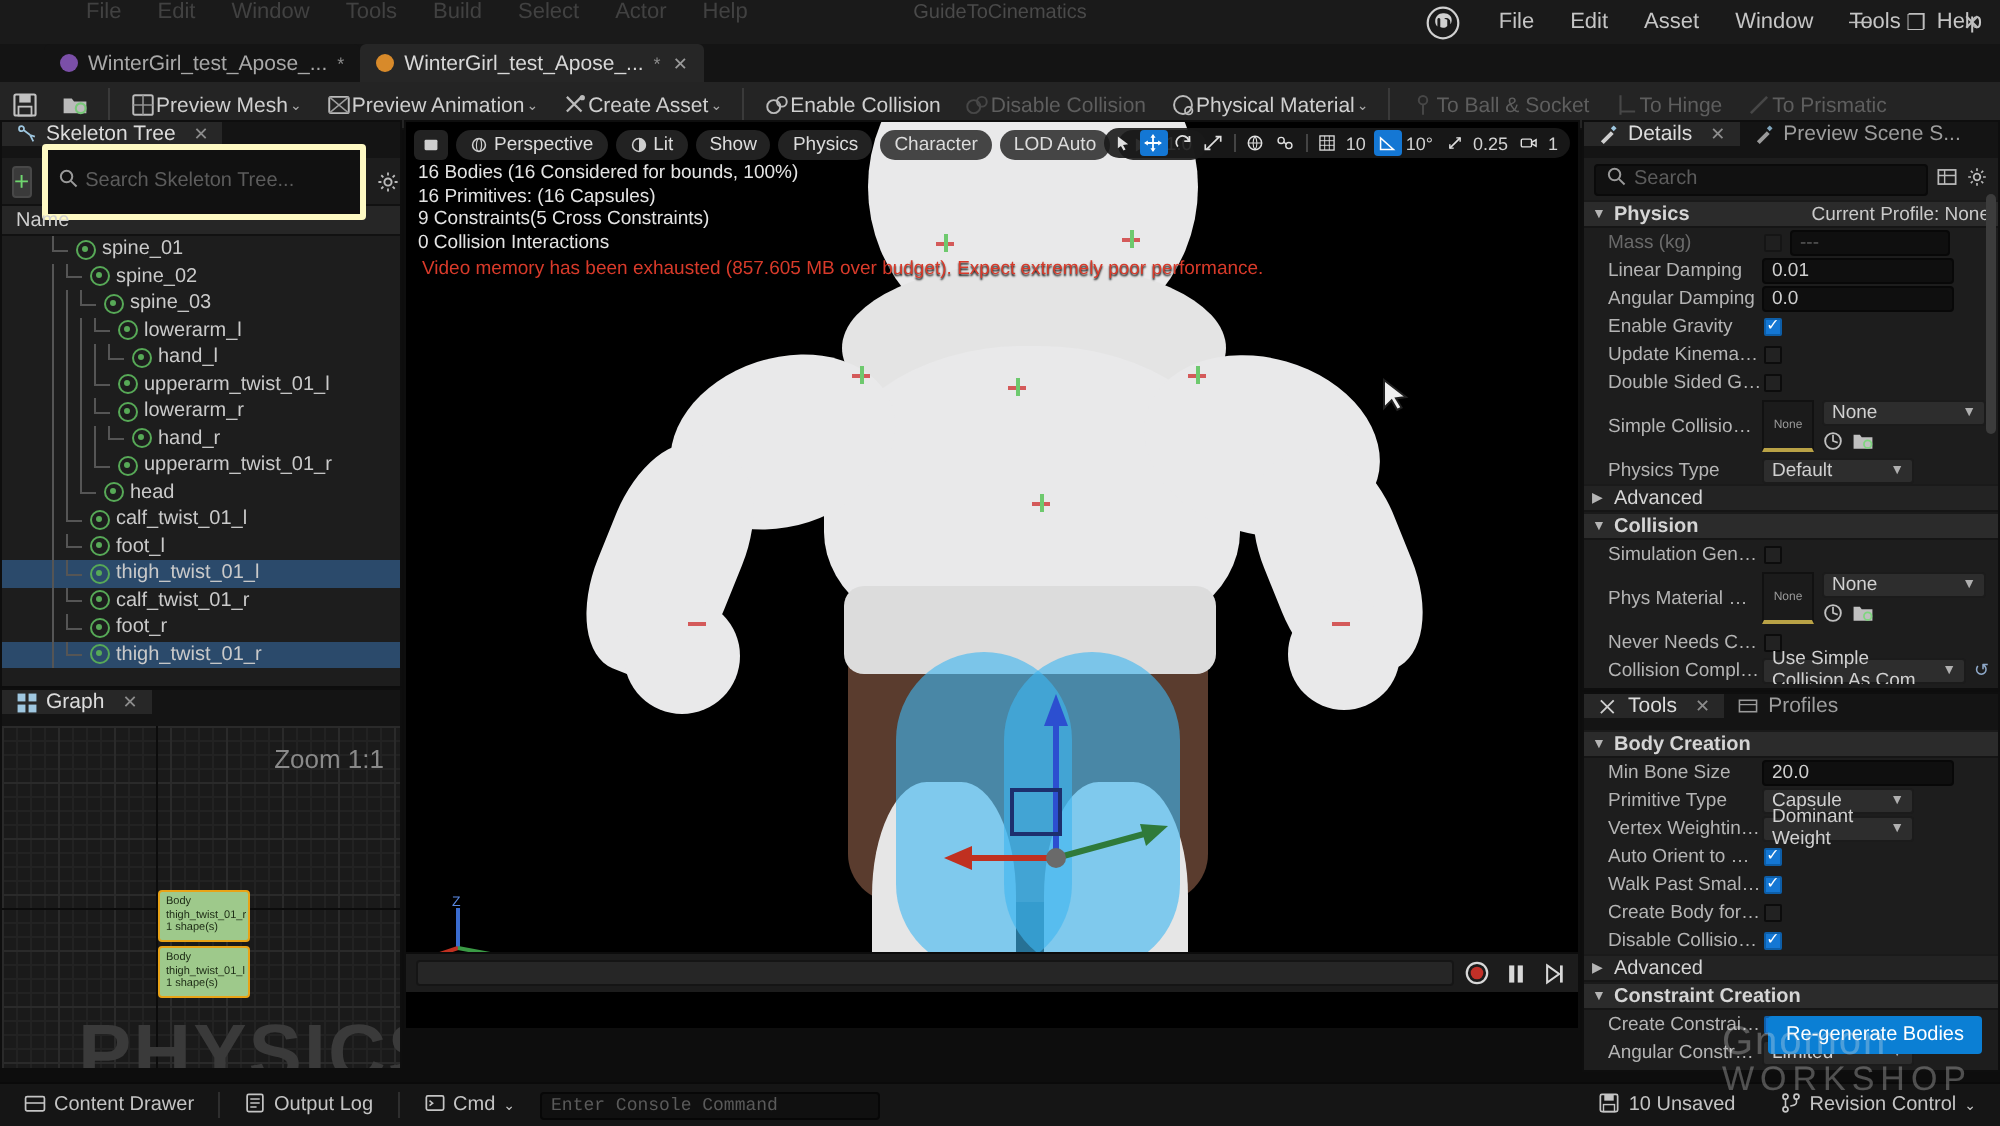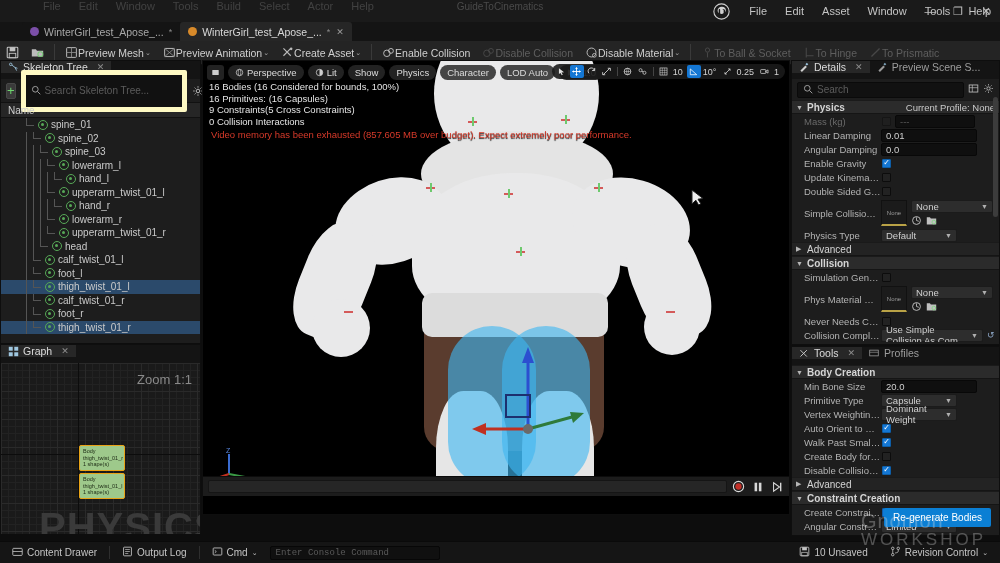--- a/index.html
+++ b/index.html
@@ -93,21 +93,21 @@
   .sk-search-row {
     height: 23px; display: flex; align-items: center; gap: 5px;
     padding: 0 5px; background: #1d1d1d;
   }
   .sk-add {
     width: 22px; height: 16px; background: #3a3a3a; border-radius: 2px;
     display: flex; align-items: center; justify-content: center;
     color: #6fd66f; font-size: 13px; line-height: 10px; border: 1px solid #484848;
   }
   .sk-search {
-    flex: 1; height: 17px; background: #111; border: 5px solid #fef9c3; border-radius: 2px;
+    flex: 1; height: 17px; background: #111; border: 3px solid #fef9c3; border-radius: 2px;
     display: flex; align-items: center; gap: 4px; padding: 16px 5px;
   }
   .sk-search input {
     flex: 1; background: transparent; border: none; outline: none;
     color: #b8b8b8; font-size: 10px; font-family: inherit;
   }
   .sk-search input::placeholder { color: #5c5c5c; }
   .sk-gear { display: flex; align-items: center; gap: 1px; color: #bbb; }
   .sk-header {
     height: 16px; background: #262626; border-top: 1px solid #111; border-bottom: 1px solid #111;
@@ -438,21 +438,21 @@
       </span>
       <span>Disable Collision</span>
     </div>
     <div class="tb-btn">
       <span class="tb-ico">
         <svg viewBox="0 0 16 16" width="13" height="13">
             <circle cx="8" cy="8" r="5.5" fill="none" stroke="#c8c8c8" stroke-width="1.2"></circle>
             <circle cx="11.5" cy="11.5" r="2.3" fill="none" stroke="#c8c8c8" stroke-width="1.1"></circle>
           </svg>
       </span>
-      <span>Disable Material</span>
+      <span>Physical Material</span>
       <span class="caret">⌄</span>
     </div>
     <div class="tb-sep"></div>
     <div class="tb-btn disabled">
       <span class="tb-ico">
         <svg viewBox="0 0 16 16" width="13" height="13">
             <circle cx="8" cy="5" r="2.6" fill="none" stroke="#888" stroke-width="1.2"></circle>
             <path d="M8 8v6" stroke="#888" stroke-width="1.2"></path>
           </svg>
       </span>
@@ -555,32 +555,32 @@
           <span class="sk-vline"></span>
           <span class="sk-vline"></span>
           <span class="sk-elbow"></span>
           <span class="bone-ico"></span>
           <span>upperarm_twist_01_l</span>
         </div>
         <div class="sk-row">
           <span class="sk-vline"></span>
           <span class="sk-vline"></span>
           <span class="sk-vline"></span>
+          <span class="sk-elbow"></span>
+          <span class="bone-ico"></span>
+          <span>lowerarm_r</span>
+        </div>
+        <div class="sk-row">
+          <span class="sk-vline"></span>
+          <span class="sk-vline"></span>
+          <span class="sk-vline"></span>
           <span class="sk-vline"></span>
           <span class="sk-elbow"></span>
           <span class="bone-ico"></span>
           <span>hand_r</span>
-        </div>
-        <div class="sk-row">
-          <span class="sk-vline"></span>
-          <span class="sk-vline"></span>
-          <span class="sk-vline"></span>
-          <span class="sk-elbow"></span>
-          <span class="bone-ico"></span>
-          <span>lowerarm_r</span>
         </div>
         <div class="sk-row">
           <span class="sk-vline"></span>
           <span class="sk-vline"></span>
           <span class="sk-vline"></span>
           <span class="sk-elbow"></span>
           <span class="bone-ico"></span>
           <span>upperarm_twist_01_r</span>
         </div>
         <div class="sk-row">

